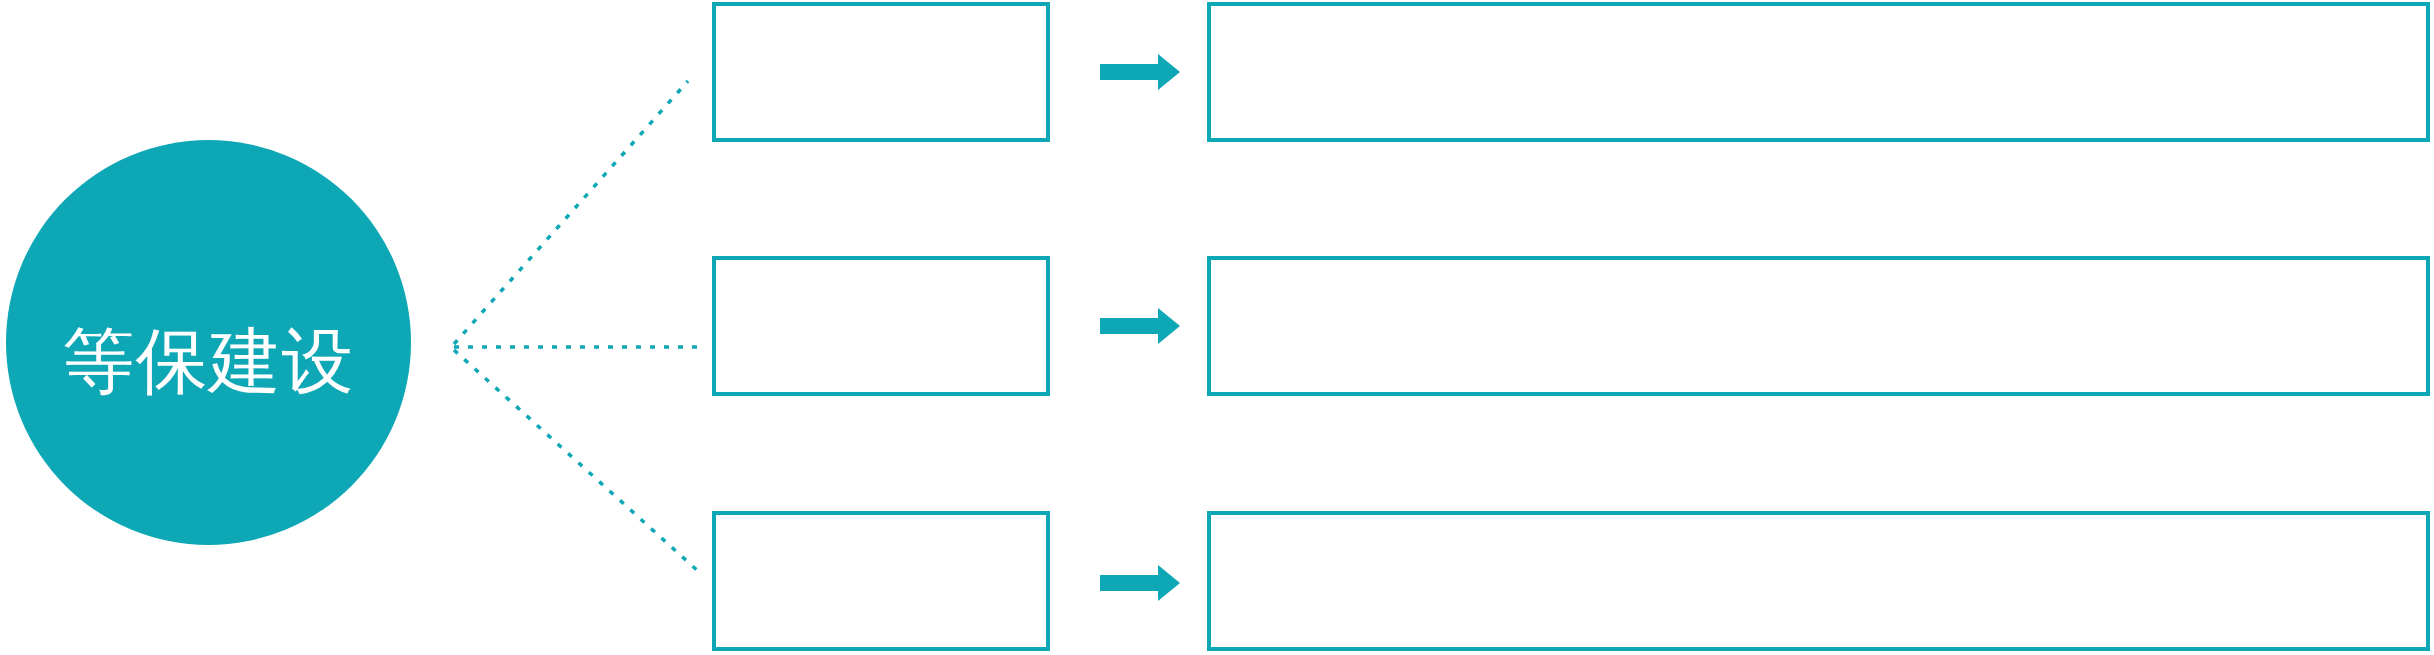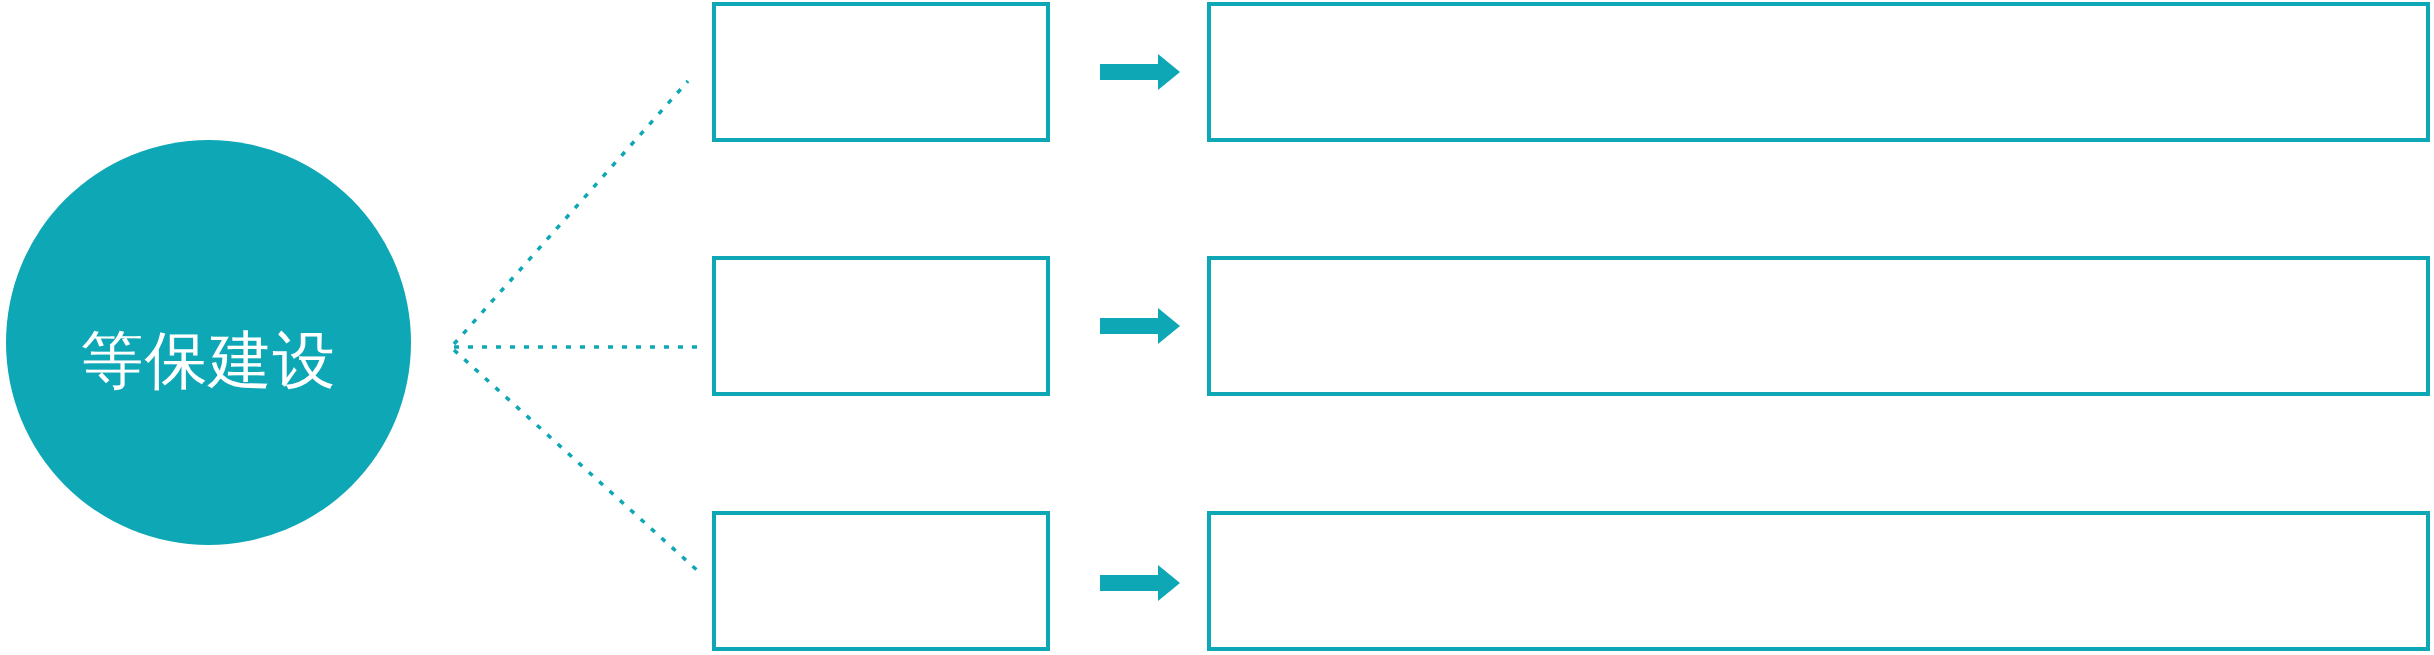--- a/index.html
+++ b/index.html
@@ -40,21 +40,21 @@
     border-radius:50%;
     background:var(--accent);
     z-index:2;
     display:flex;
     align-items:center;
     justify-content:center;
   }
   .circle-label{
     padding-top:36px;
     color:var(--label-color);
-    font-size:63px;
+    font-size:72px;
     line-height:76px;
     font-weight:300;
     text-align:center;
     letter-spacing:1px;
     white-space:nowrap;
   }
   
   .box{
     position:absolute;
     background:#FFFFFF;

